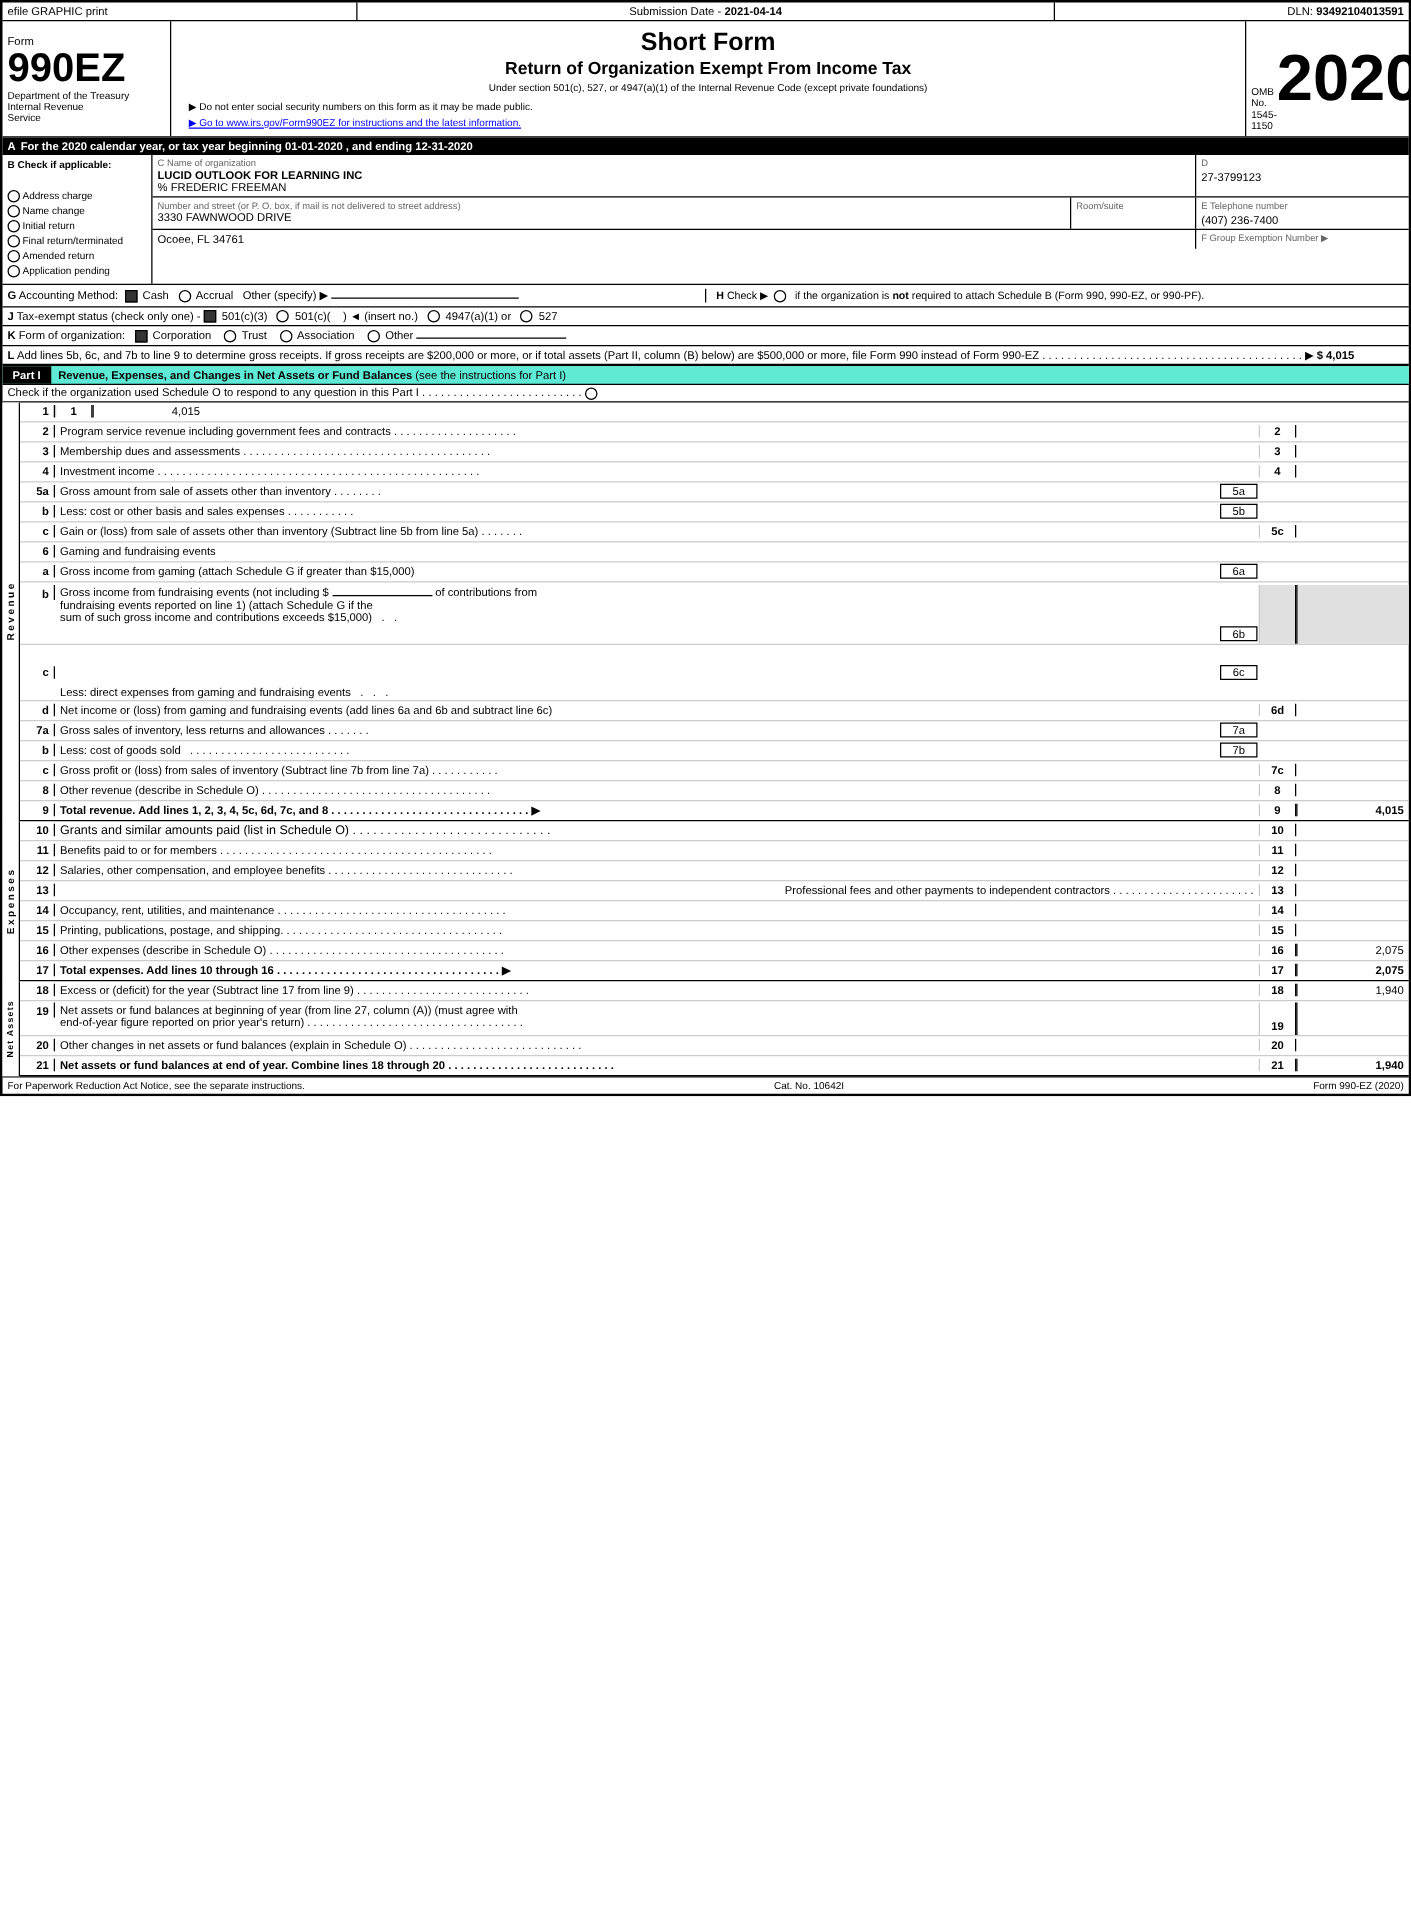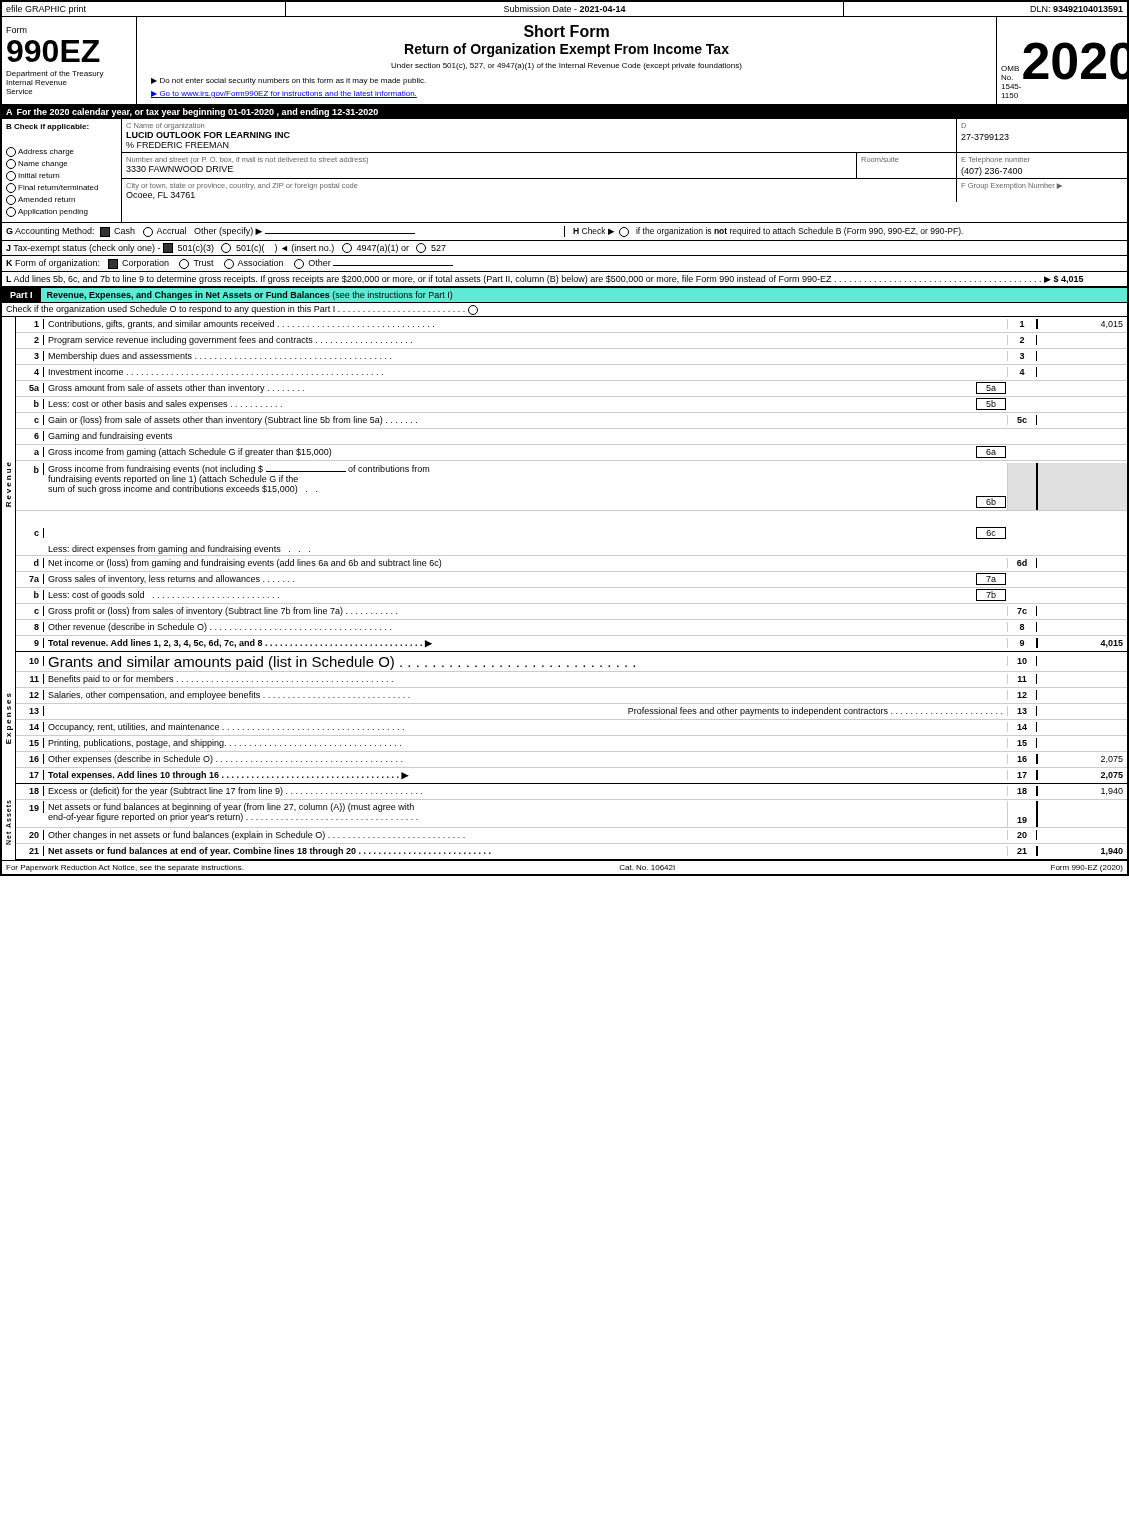--- a/index.html
+++ b/index.html
@@ -32,21 +32,21 @@
 
     <div style="width:135px; border-right:1px solid #000; padding:4px; display:flex; flex-direction:column; justify-content:center;">
       <div style="font-size:9px;">Form</div>
       <div style="font-size:32px; font-weight:bold; line-height:1;">990EZ</div>
       <div style="font-size:8px; margin-top:2px;">Department of the Treasury</div>
       <div style="font-size:8px;">Internal Revenue</div>
       <div style="font-size:8px;">Service</div>
     </div>
 
     <div style="flex:1; text-align:center; padding:6px 4px; border-right:1px solid #000;">
-      <div style="font-size:16px; font-weight:bold;">Short Form</div>
+      <div style="font-size:20px; font-weight:bold;">Short Form</div>
       <div style="font-size:14px; font-weight:bold;">Return of Organization Exempt From Income Tax</div>
       <div style="font-size:8px; margin-top:4px;">Under section 501(c), 527, or 4947(a)(1) of the Internal Revenue Code (except private foundations)</div>
       <div style="margin-top:6px; font-size:8px; text-align:left; padding-left:10px;">▶ Do not enter social security numbers on this form as it may be made public.</div>
       <div style="margin-top:4px; font-size:8px; text-align:left; padding-left:10px; color:blue; text-decoration:underline;">▶ Go to www.irs.gov/Form990EZ for instructions and the latest information.</div>
     </div>
 
     <div style="width:130px; padding:4px; display:flex; flex-direction:row; align-items:center;">
       <div style="font-size:8px; align-self:flex-end;">OMB No. 1545-1150</div>
       <div style="font-size:52px; font-weight:bold; line-height:1;">2020</div>
       <div style="border:2px solid #000; padding:4px 6px; text-align:center; font-weight:bold; font-size:10px; line-height:1.5; margin-top:4px;">
@@ -93,21 +93,20 @@
         </div>
         <div style="width:100px; padding:2px 4px; border-right:1px solid #000; font-size:7.5px; color:#666;">Room/suite</div>
         <div style="width:170px; padding:2px 4px;">
           <div style="font-size:7.5px; color:#666;">E Telephone number</div>
           <div style="font-size:9px; margin-top:2px;">(407) 236-7400</div>
         </div>
       </div>
 
       <div style="display:flex;">
         <div style="flex:1; padding:2px 4px; border-right:1px solid #000;">
-          <div style="font-size:7.5px; color:#666;">City or town, state or province, country, and ZIP or foreign postal code</div>
           <div style="font-size:9px;">Ocoee, FL  34761</div>
         </div>
         <div style="width:170px; padding:2px 4px;">
           <div style="font-size:7.5px; color:#666;">F Group Exemption Number ▶</div>
           <div style="font-size:9px; margin-top:2px;"></div>
         </div>
       </div>
     </div>
   </div>
 
@@ -158,21 +157,20 @@
   </div>
 
   <div style="display:flex;">
     <div style="width:14px; border-right:1px solid #000; display:flex; align-items:center; justify-content:center; background:#fff;">
       <div style="writing-mode:vertical-rl; transform:rotate(180deg); font-size:8px; font-weight:bold; letter-spacing:2px;">Revenue</div>
     </div>
     <div style="flex:1;">
 
       <div style="display:flex; border-bottom:1px solid #ccc; min-height:16px; align-items:center;">
         <div style="width:28px; text-align:right; padding-right:4px; font-weight:bold; font-size:9px; border-right:1px solid #000;">1</div>
-        <div style="flex:1; padding:1px 4px; font-size:9px;">Contributions, gifts, grants, and similar amounts received . . . . . . . . . . . . . . . . . . . . . . . . . . . . . . . .</div>
         <div style="width:30px; border-left:1px solid #ccc; font-size:9px; text-align:center; font-weight:bold; border-right:1px solid #000;">1</div>
         <div style="width:90px; border-left:1px solid #000; text-align:right; padding-right:4px; font-size:9px;">4,015</div>
       </div>
 
       <div style="display:flex; border-bottom:1px solid #ccc; min-height:16px; align-items:center;">
         <div style="width:28px; text-align:right; padding-right:4px; font-weight:bold; font-size:9px; border-right:1px solid #000;">2</div>
         <div style="flex:1; padding:1px 4px; font-size:9px;">Program service revenue including government fees and contracts . . . . . . . . . . . . . . . . . . . .</div>
         <div style="width:30px; border-left:1px solid #ccc; font-size:9px; text-align:center; font-weight:bold; border-right:1px solid #000;">2</div>
         <div style="width:90px; border-left:1px solid #000; text-align:right; padding-right:4px; font-size:9px;"></div>
       </div>
@@ -292,21 +290,21 @@
   </div>
 
   <div style="display:flex;">
     <div style="width:14px; border-right:1px solid #000; display:flex; align-items:center; justify-content:center; background:#fff;">
       <div style="writing-mode:vertical-rl; transform:rotate(180deg); font-size:8px; font-weight:bold; letter-spacing:2px;">Expenses</div>
     </div>
     <div style="flex:1;">
 
       <div style="display:flex; border-bottom:1px solid #ccc; min-height:16px; align-items:center;">
         <div style="width:28px; text-align:right; padding-right:4px; font-weight:bold; font-size:9px; border-right:1px solid #000;">10</div>
-        <div style="flex:1; padding:1px 4px; font-size:15px;">Grants and similar amounts paid (list in Schedule O) . . . . . . . . . . . . . . . . . . . . . . . . . . . . .</div>
+        <div style="flex:1; padding:1px 4px; font-size:10px;">Grants and similar amounts paid (list in Schedule O) . . . . . . . . . . . . . . . . . . . . . . . . . . . . .</div>
         <div style="width:30px; border-left:1px solid #ccc; font-size:9px; text-align:center; font-weight:bold; border-right:1px solid #000;">10</div>
         <div style="width:90px; border-left:1px solid #000; text-align:right; padding-right:4px; font-size:9px;"></div>
       </div>
 
       <div style="display:flex; border-bottom:1px solid #ccc; min-height:16px; align-items:center;">
         <div style="width:28px; text-align:right; padding-right:4px; font-weight:bold; font-size:9px; border-right:1px solid #000;">11</div>
         <div style="flex:1; padding:1px 4px; font-size:9px;">Benefits paid to or for members . . . . . . . . . . . . . . . . . . . . . . . . . . . . . . . . . . . . . . . . . . . .</div>
         <div style="width:30px; border-left:1px solid #ccc; font-size:9px; text-align:center; font-weight:bold; border-right:1px solid #000;">11</div>
         <div style="width:90px; border-left:1px solid #000; text-align:right; padding-right:4px; font-size:9px;"></div>
       </div>

